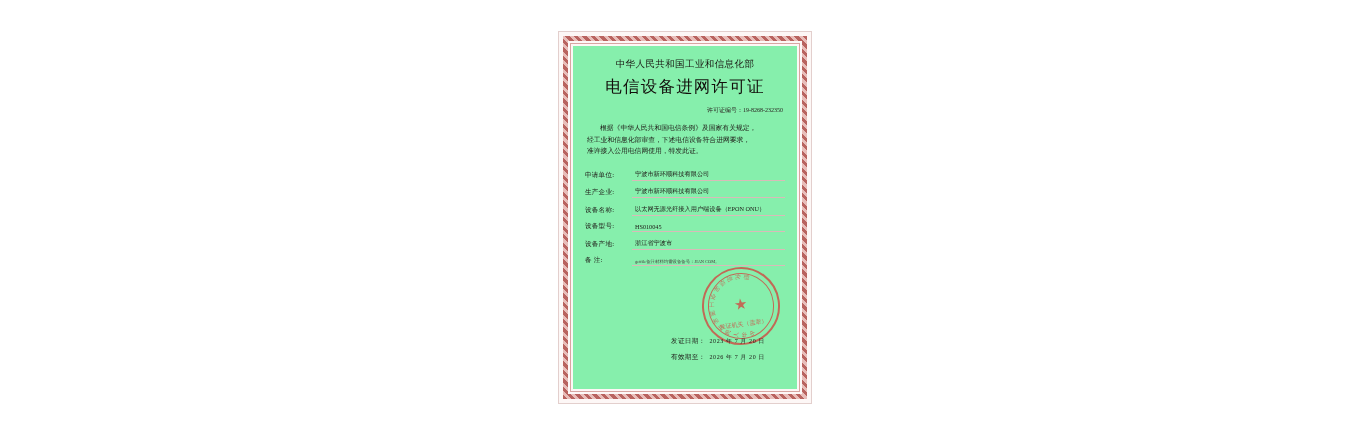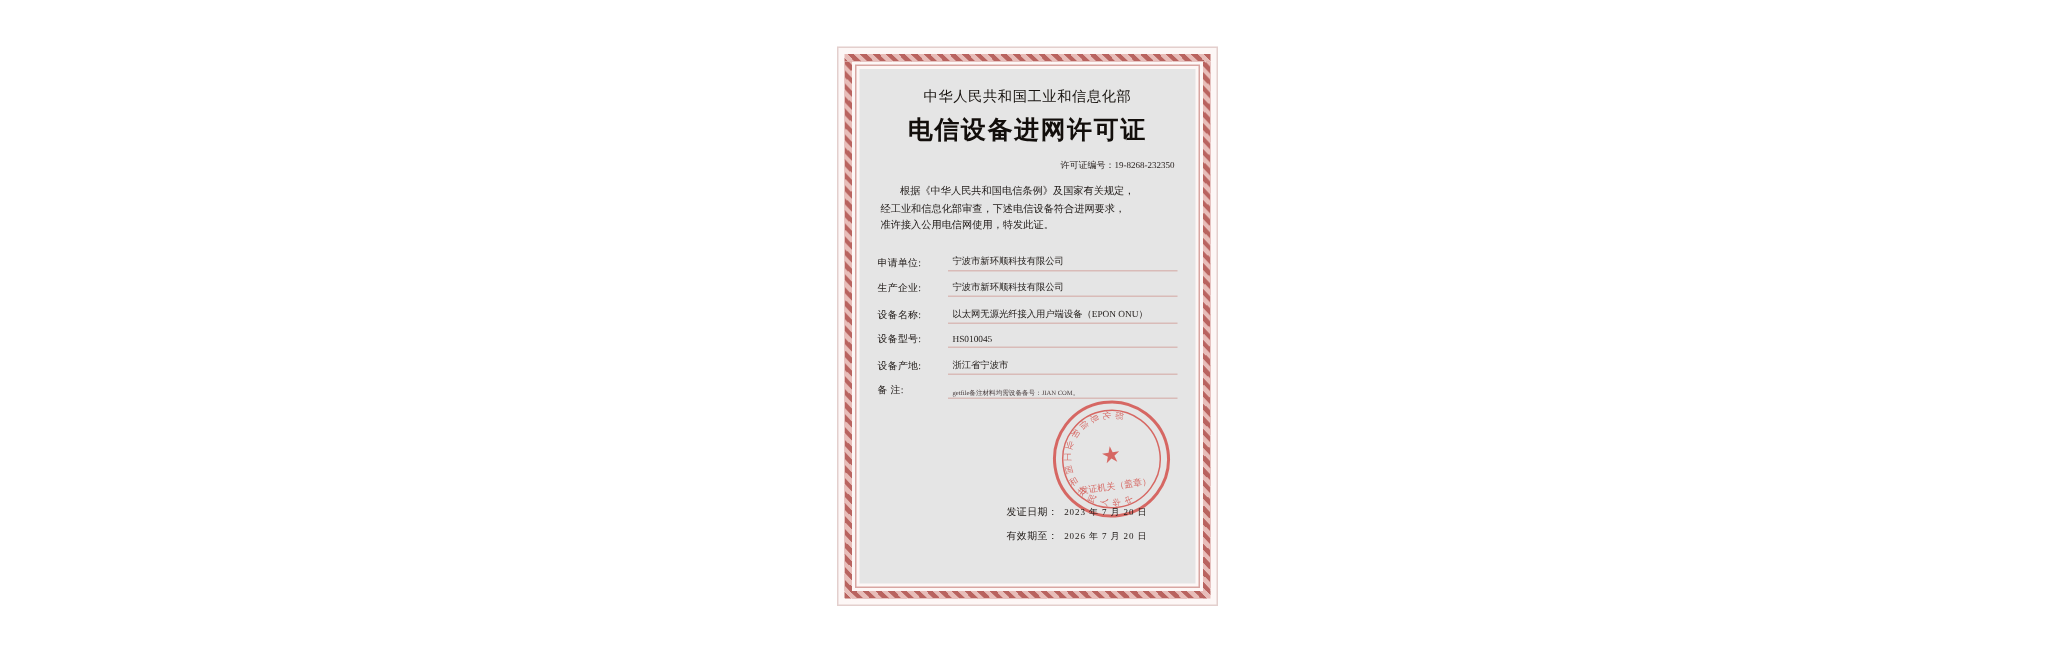--- a/index.html
+++ b/index.html
@@ -54,38 +54,38 @@
     bottom: 11px;
     border: 1px solid #d8a6a2;
     box-sizing: border-box;
   }
   .paper {
     position: absolute;
     left: 14px;
     top: 14px;
     right: 14px;
     bottom: 14px;
-    background: #e5e5e5;
+    background: #86efac;
     overflow: hidden;
   }
 
   
   .ministry {
     margin-top: 12px;
     text-align: center;
     font-size: 9.5px;
     letter-spacing: 0.4px;
     color: #17130f;
     white-space: nowrap;
   }
   .cert-title {
     margin-top: 5px;
     text-align: center;
     font-size: 16.5px;
-    font-weight: bold;
+    font-weight: normal;
     letter-spacing: 1.2px;
     color: #120e0b;
     white-space: nowrap;
   }
   .cert-no {
     margin-top: 8px;
     text-align: right;
     padding-right: 14px;
     font-size: 6px;
     color: #2a2320;

